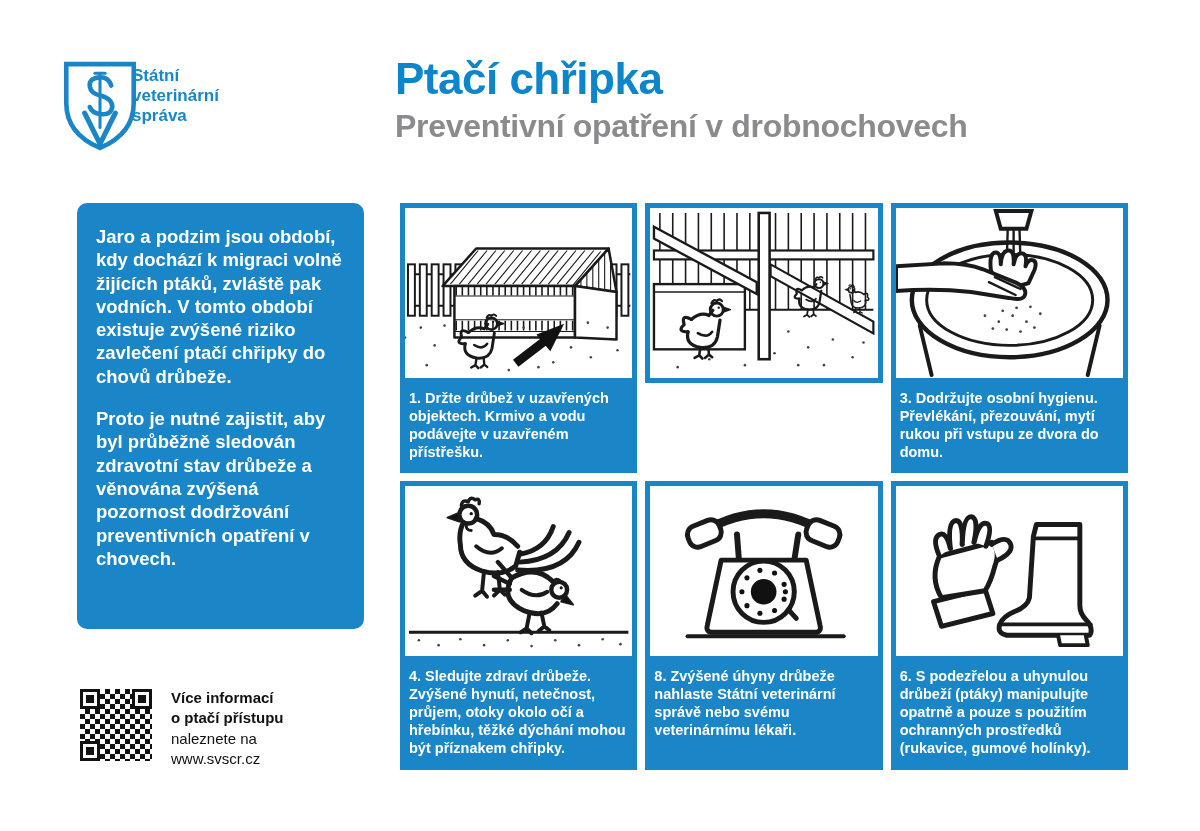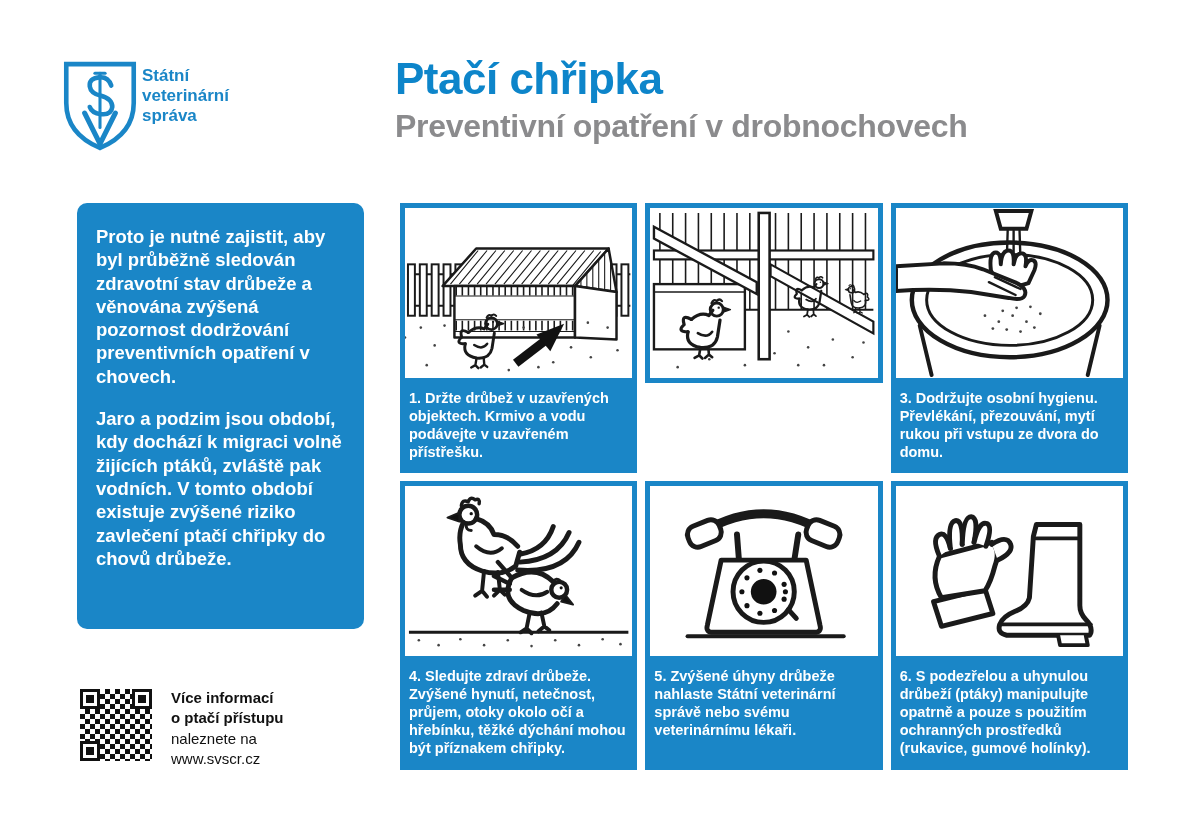--- a/index.html
+++ b/index.html
@@ -10,21 +10,21 @@
   *{box-sizing:border-box;margin:0;padding:0}
   html,body{background:#fff}
   body{
     width:1200px;height:831px;position:relative;overflow:hidden;
     font-family:"Liberation Sans",sans-serif;color:#111;
   }
   .page{position:absolute;inset:0;background:#fff}
 
   
   .logo{position:absolute;left:62px;top:60px;width:76px;height:92px}
-  .org{position:absolute;left:142px;top:66px;color:var(--blue);
+  .org{position:absolute;left:132px;top:66px;color:var(--blue);
        font-weight:bold;font-size:17px;line-height:1.18}
   .titles{position:absolute;left:395px;top:56px;width:760px}
   .title{color:#0d85ca;font-weight:bold;font-size:44px;line-height:1.05;letter-spacing:-.5px}
   .subtitle{color:var(--gray);font-weight:bold;font-size:32px;margin-top:6px;letter-spacing:-.3px}
 
   
   .intro{
     position:absolute;left:77px;top:203px;width:287px;height:426px;
     background:var(--blue);border-radius:10px;color:#fff;
     padding:22px 19px;font-weight:bold;font-size:18.5px;line-height:1.26;
@@ -97,22 +97,22 @@
     <div>veterinární</div>
     <div>správa</div>
   </div>
 
   <div class="titles">
     <div class="title">Ptačí chřipka</div>
     <div class="subtitle">Preventivní opatření v drobnochovech</div>
   </div>
 
   <aside class="intro">
+    <p>Jaro a podzim jsou období, kdy dochází k migraci volně žijících ptáků, zvláště pak vodních. V tomto období existuje zvýšené riziko zavlečení ptačí chřipky do chovů drůbeže.</p>
     <p>Proto je nutné zajistit, aby byl průběžně sledován zdravotní stav drůbeže a věnována zvýšená pozornost dodržování preventivních opatření v chovech.</p>
-    <p>Jaro a podzim jsou období, kdy dochází k migraci volně žijících ptáků, zvláště pak vodních. V tomto období existuje zvýšené riziko zavlečení ptačí chřipky do chovů drůbeže.</p>
   </aside>
 
   <div class="qr-area">
     <div class="qr">
       <span class="f tl"></span>
         <span class="f tr"></span>
         <span class="f bl"></span>
     </div>
     <div class="qr-text">
       <span class="b">Více informací</span>
@@ -318,21 +318,21 @@
             <circle cx="111.2" cy="127.7" r="2.6"></circle>
               <circle cx="98.1" cy="120.1" r="2.6"></circle>
               <circle cx="93" cy="106" r="2.6"></circle>
             <circle cx="98.1" cy="91.9" r="2.6"></circle>
               <circle cx="111.2" cy="84.3" r="2.6"></circle>
               <circle cx="126" cy="87" r="2.6"></circle>
             <circle cx="135.7" cy="98.5" r="2.6"></circle>
           </g>
         </svg>
       </div>
-      <div class="cap">5. Zvýšené úhyny drůbeže nahlaste Státní veterinární správě nebo svému veterinárnímu lékaři.</div>
+      <div class="cap">8. Zvýšené úhyny drůbeže nahlaste Státní veterinární správě nebo svému veterinárnímu lékaři.</div>
     </section>
 
     <section class="cell">
       <div class="img">
         <svg viewBox="0 0 230 170">
           <g fill="#fff" stroke="#1a1a1a" stroke-width="5" stroke-linecap="round" stroke-linejoin="round">
             <path d="M46,141 L38,116 L90,103 L98,128 Z"></path>
             <path d="M46,112 Q34,92 44,70 L97,56 Q106,64 100,80 Q96,96 90,105 Z"></path>
             <path d="M44,70 Q36,52 44,48 Q51,45 55,62"></path>
             <path d="M55,62 Q52,36 60,34 Q68,33 67,58"></path>

